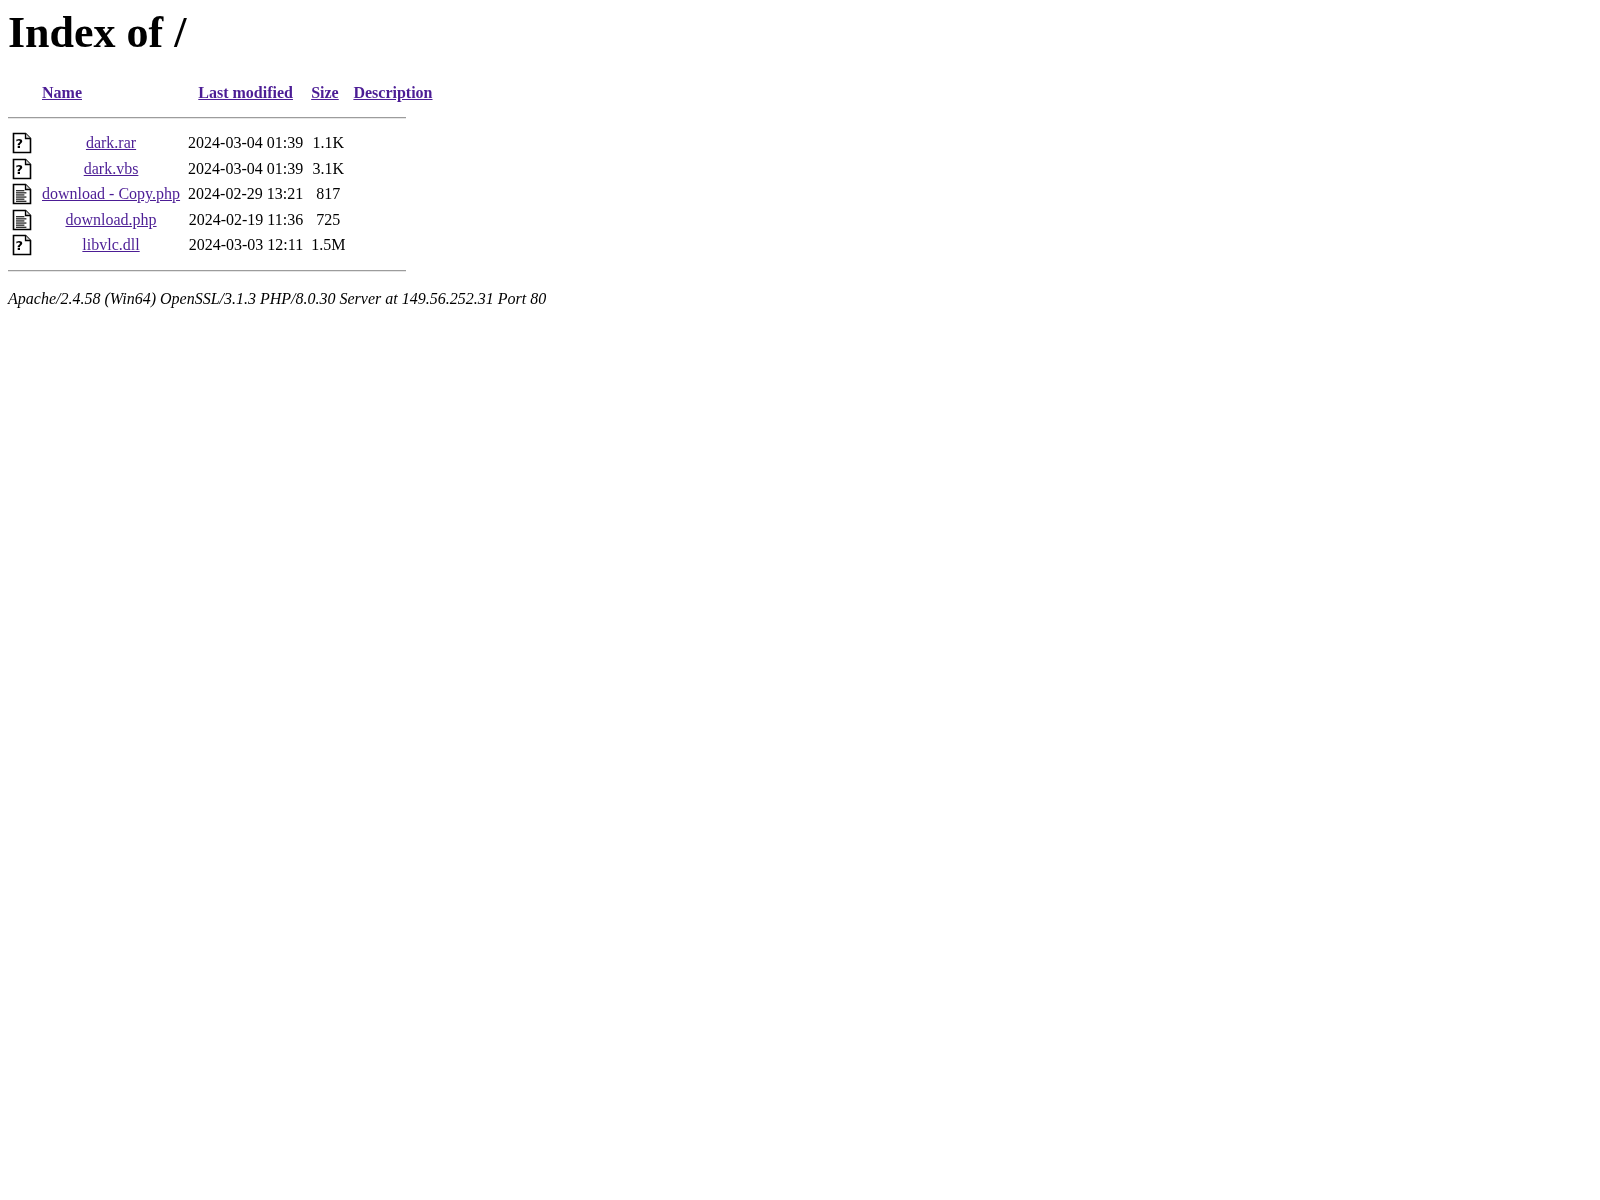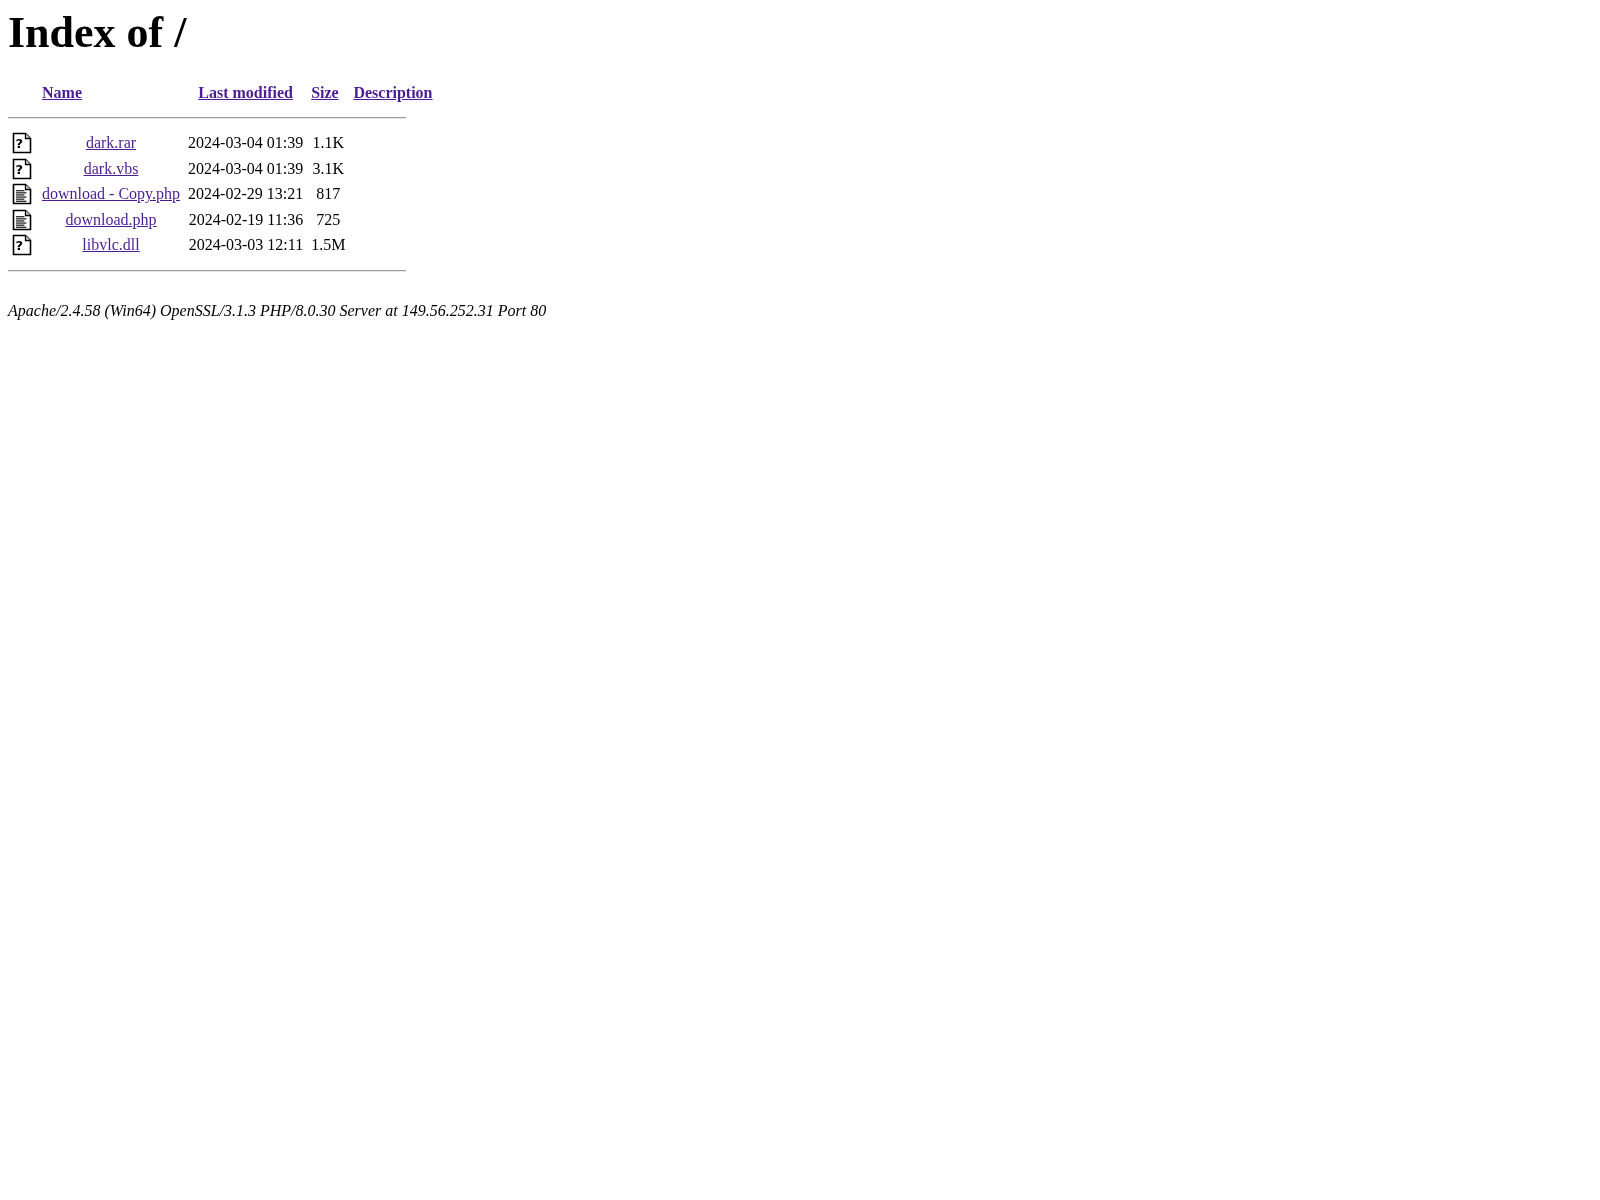--- a/index.html
+++ b/index.html
@@ -107,21 +107,21 @@
   }
   address.server-sig {
     font-style: italic;
     font-size: 16px;
     margin: 0;
     padding: 0;
     line-height: 1.2;
     white-space: nowrap;
   }
   .sig-wrap {
-    margin-top: 18px;
+    margin-top: 6px;
   }
 
   
   .file-icon {
     display: inline-block;
     width: 20px;
     height: 22px;
     vertical-align: -6px;
     line-height: 0;
   }

